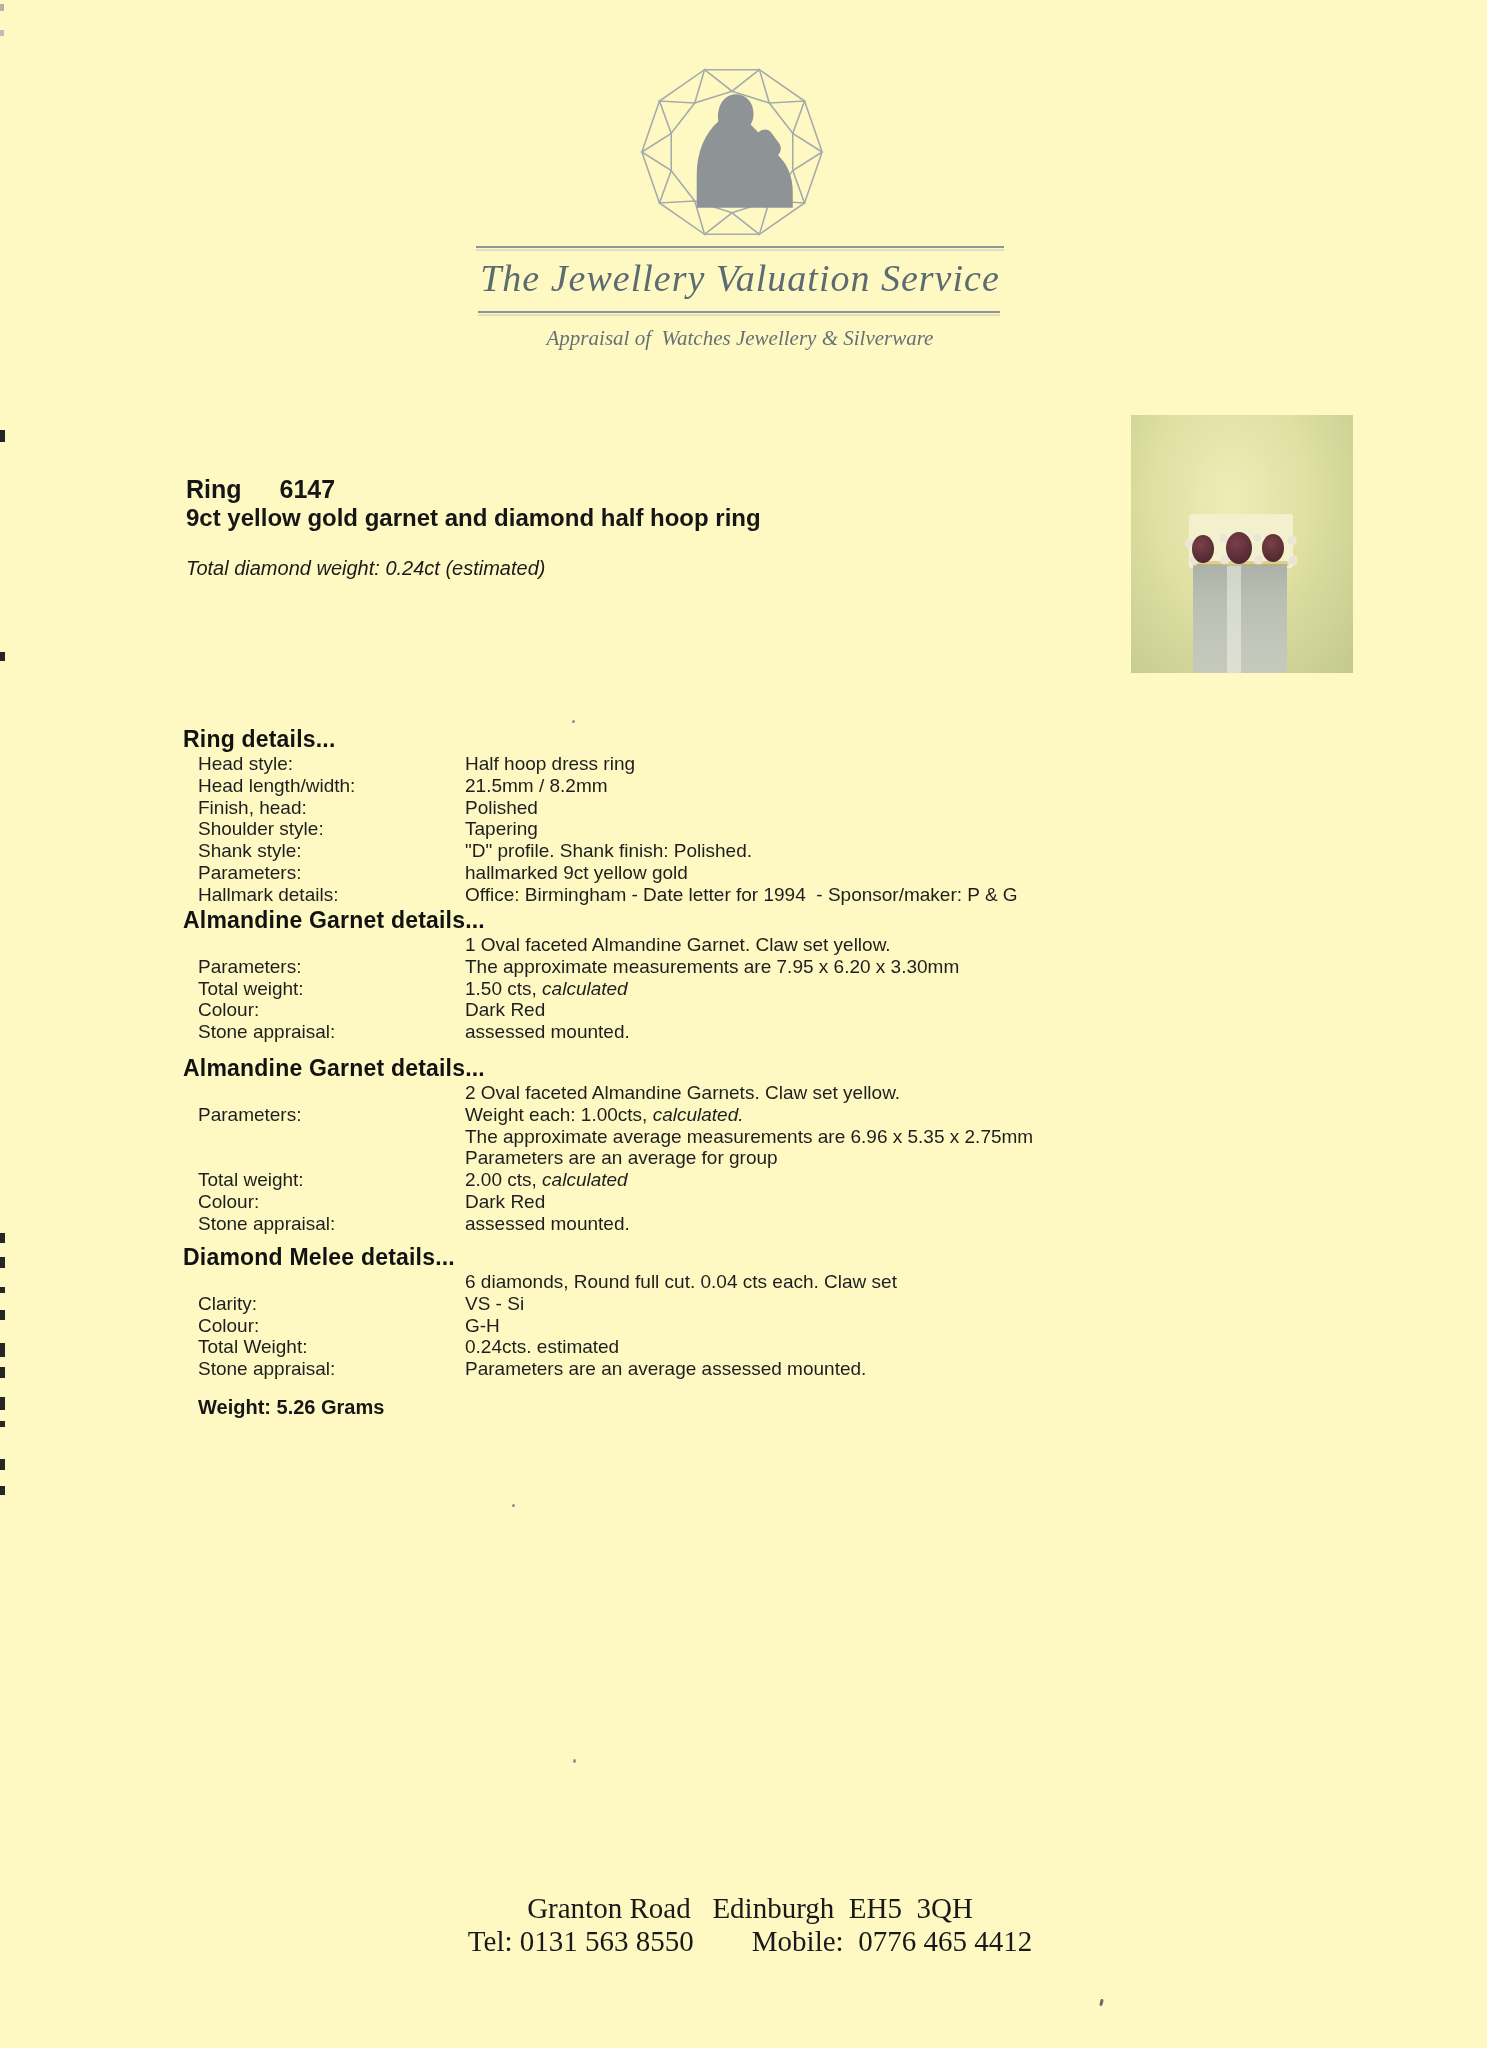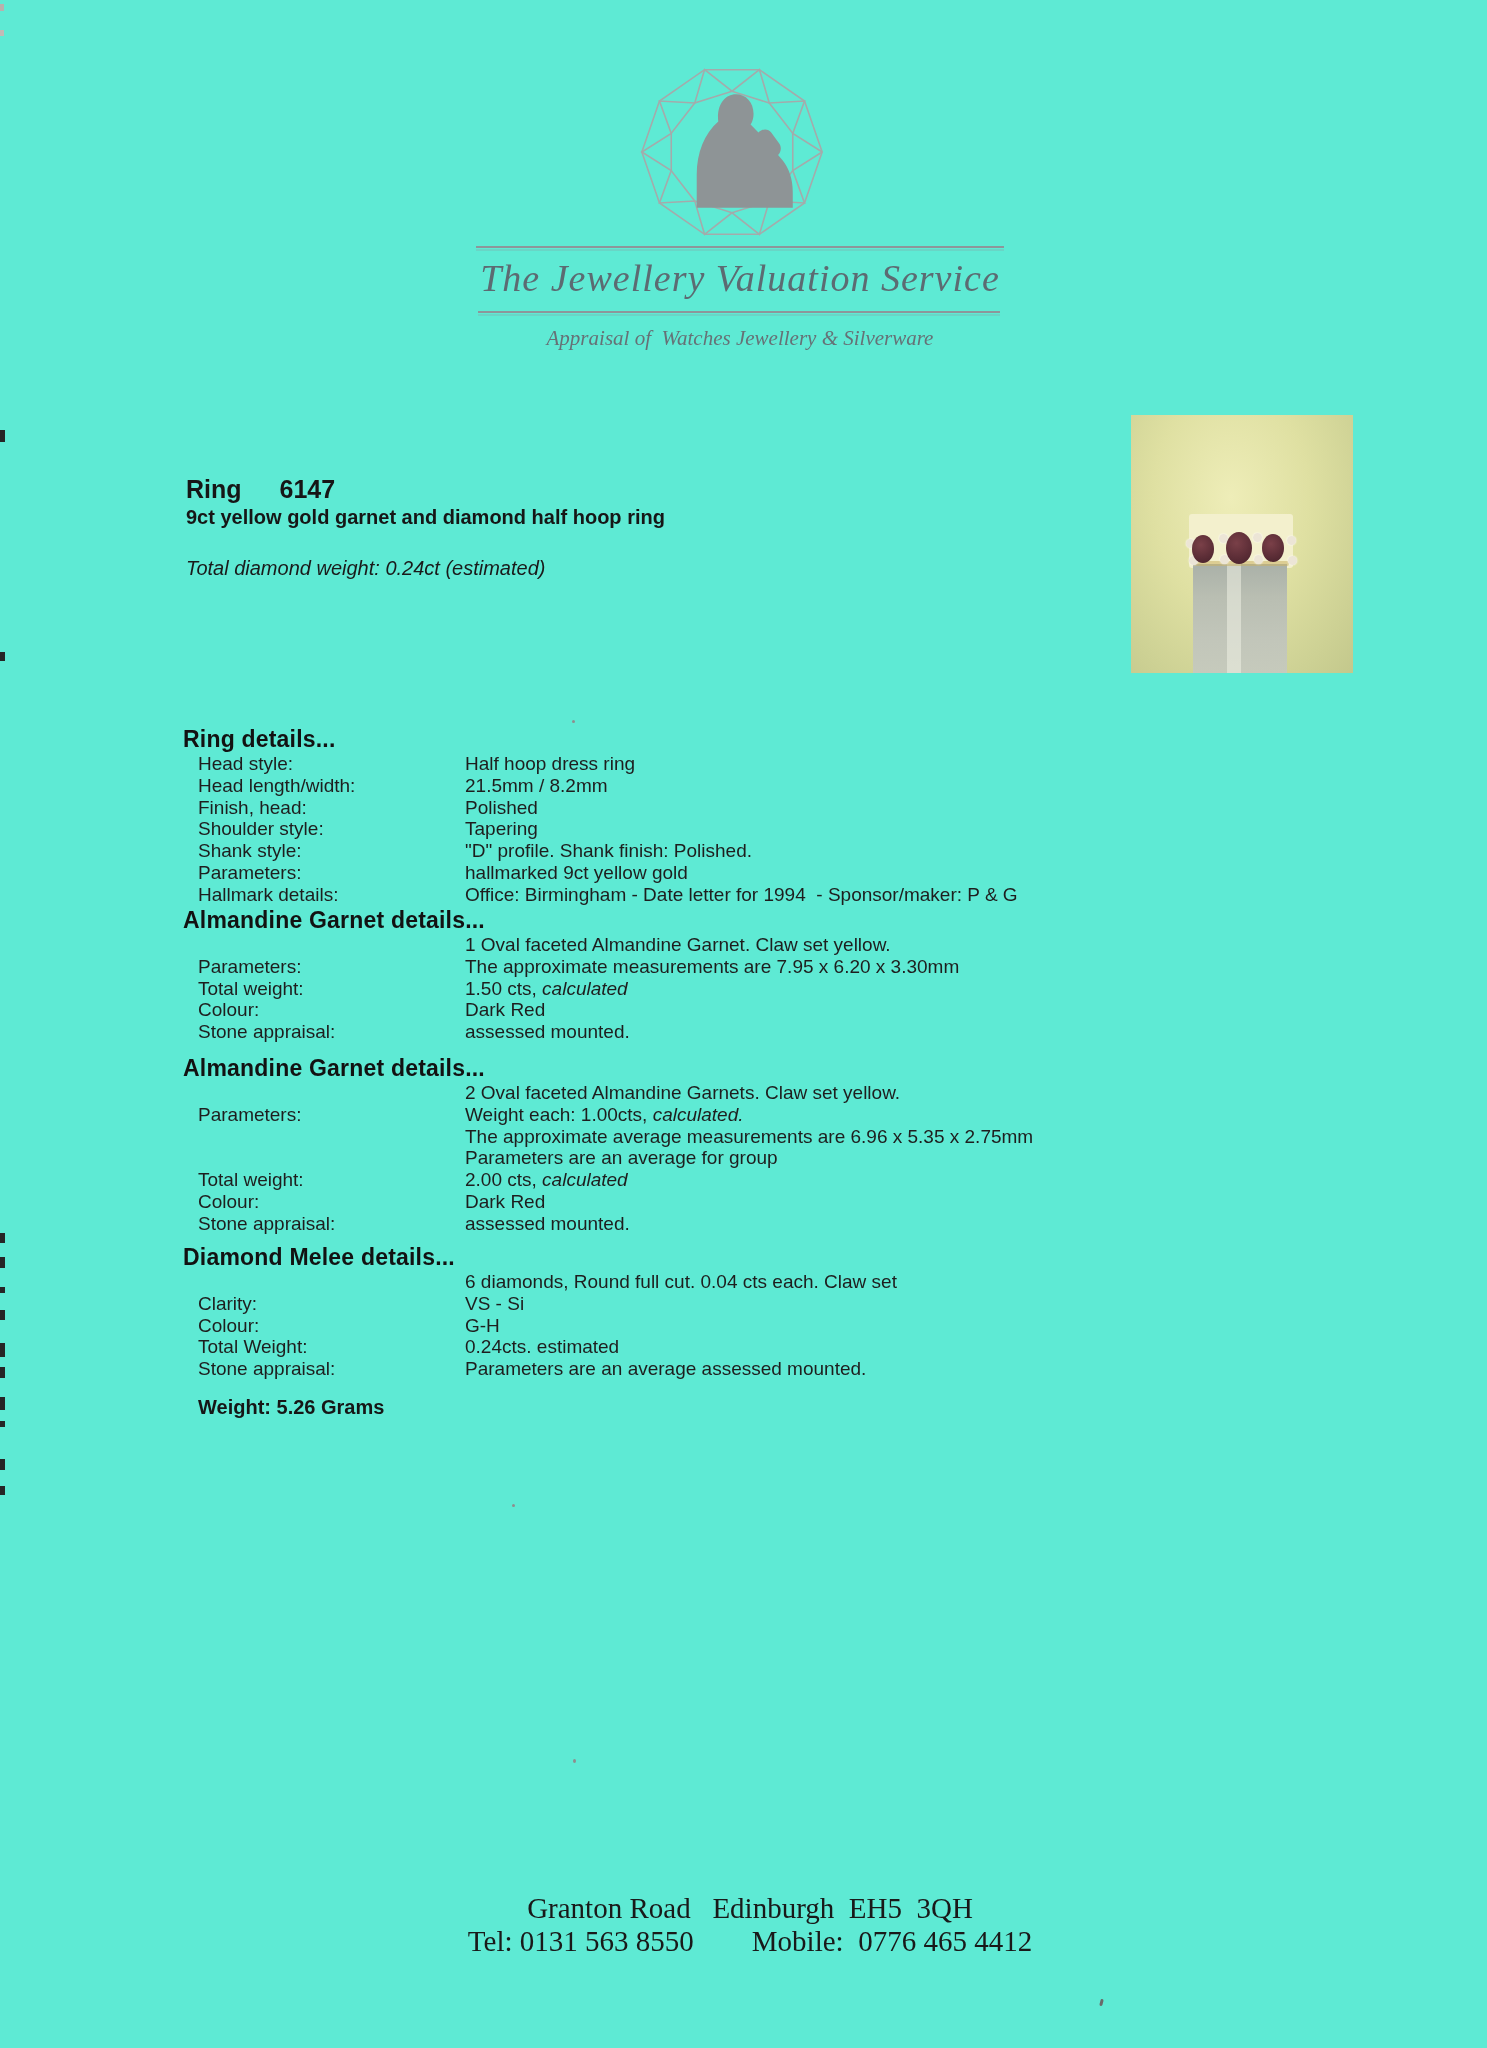--- a/index.html
+++ b/index.html
@@ -1,18 +1,18 @@
 <!DOCTYPE html>
 <html><head>
 <meta charset="utf-8">
 <style>
   html,body{margin:0;padding:0;background:#e9e9e9;}
   .page{
     position:relative;width:1487px;height:2048px;margin:0 auto;
-    background:#5eead4;overflow:hidden;
+    background:#fef9c3;overflow:hidden;
     font-family:"Liberation Sans",sans-serif;color:#1e1e1e;
   }
   
   .logo{position:absolute;left:634px;top:58px;width:196px;height:188px;}
   .rule{position:absolute;height:2px;background:#8d969a;}
   .rule.r1{left:476px;top:246px;width:528px;box-shadow:0 3px 0 rgba(141,150,154,.25);}
   .rule.r2{left:478px;top:311px;width:522px;box-shadow:0 3px 0 rgba(141,150,154,.25);}
   .brand-title{
     position:absolute;left:476px;top:252px;width:528px;text-align:center;
     font-family:"Liberation Serif",serif;font-style:italic;font-size:38px;line-height:52px;
@@ -20,21 +20,21 @@
   }
   .brand-sub{
     position:absolute;left:375px;top:326px;width:730px;text-align:center;
     font-family:"Liberation Serif",serif;font-style:italic;font-size:21px;
     color:#667176;white-space:pre;
   }
   
   .item-head{position:absolute;left:186px;top:474px;}
   .item-line1{font-size:25px;font-weight:bold;line-height:31px;color:#161616;}
   .item-number{margin-left:38px;}
-  .item-line2{font-size:20px;font-weight:bold;line-height:25px;color:#161616;}
+  .item-line2{font-size:24px;font-weight:bold;line-height:25px;color:#161616;}
   .item-line3{font-size:20px;font-style:italic;margin-top:27px;color:#1a1a1a;}
   
   .photo{
     position:absolute;left:1131px;top:415px;width:222px;height:258px;overflow:hidden;
     background:radial-gradient(ellipse at 45% 32%,#eeedb8 0%,#dfe0a2 45%,#cdd194 80%,#c3c88c 100%);
     filter:blur(.6px);
   }
   .photo .lightpatch{position:absolute;left:58px;top:99px;width:104px;height:54px;background:#f3f0cd;border-radius:3px;}
   .photo .stand{position:absolute;left:62px;top:149px;width:94px;height:110px;
     background:linear-gradient(180deg,#aab1a8 0%,#b9beb2 30%,#c2c6ba 70%,#c6cabc 100%);}

